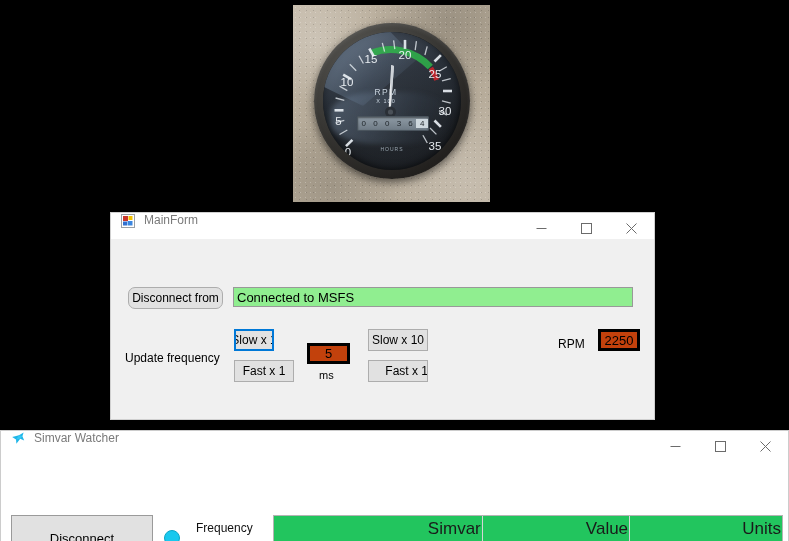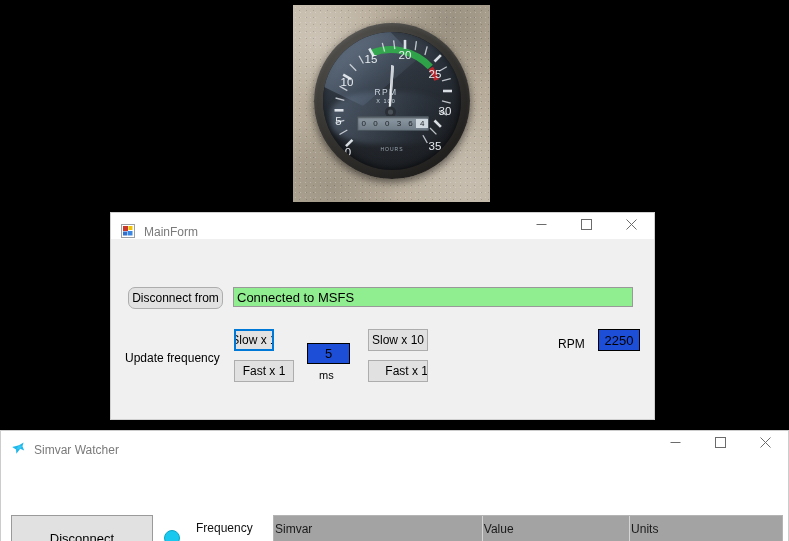--- a/index.html
+++ b/index.html
@@ -132,21 +132,21 @@
   .win {
     position: absolute;
     background: #f0f0f0;
     border: 1px solid #d0d0d0;
     box-sizing: border-box;
   }
   .titlebar {
     height: 26px;
     background: #ffffff;
     display: flex;
-    align-items: flex-end;
+    align-items: flex-start;
     box-sizing: border-box;
   }
   .titlebar .tb-icon {
     width: 16px; height: 16px;
     margin-left: 9px;
     margin-right: 8px;
     flex: 0 0 auto;
     position: relative;
   }
   .titlebar .tb-title {
@@ -191,22 +191,22 @@
     font-family: "Liberation Sans", sans-serif;
     cursor: default;
     overflow: hidden;
     white-space: nowrap;
   }
   .wf-button.focused {
     border: 2px solid #0078d7;
   }
   .wf-text {
     position: absolute;
-    background: #1d4ed8;
-    border: 1px solid #000000;
+    background: #c2410c;
+    border: 3px solid #000000;
     box-sizing: border-box;
     font-size: 12px;
     color: #000000;
     display: flex;
     align-items: center;
     font-family: "Liberation Sans", sans-serif;
     overflow: hidden;
     white-space: nowrap;
   }
   .wf-label {
@@ -330,27 +330,27 @@
     box-sizing: border-box;
     overflow: hidden;
   }
   #sv-grid table {
     border-collapse: collapse;
     width: 100%;
     table-layout: fixed;
   }
   #sv-grid th {
     height: 23px;
-    background: #a3a3a3;
+    background: #22c55e;
     border-right: 1px solid #d5d5d5;
     border-bottom: 1px solid #d5d5d5;
-    font-size: 12px;
+    font-size: 17px;
     font-weight: normal;
     color: #1a1a1a;
-    text-align: left;
+    text-align: right;
     font-family: "Liberation Sans", sans-serif;
   }
 </style>
 </head>
 <body>
 
 <div id="desktop"></div>
 
 <div id="gauge-photo">
   <div class="wall-noise"></div>

